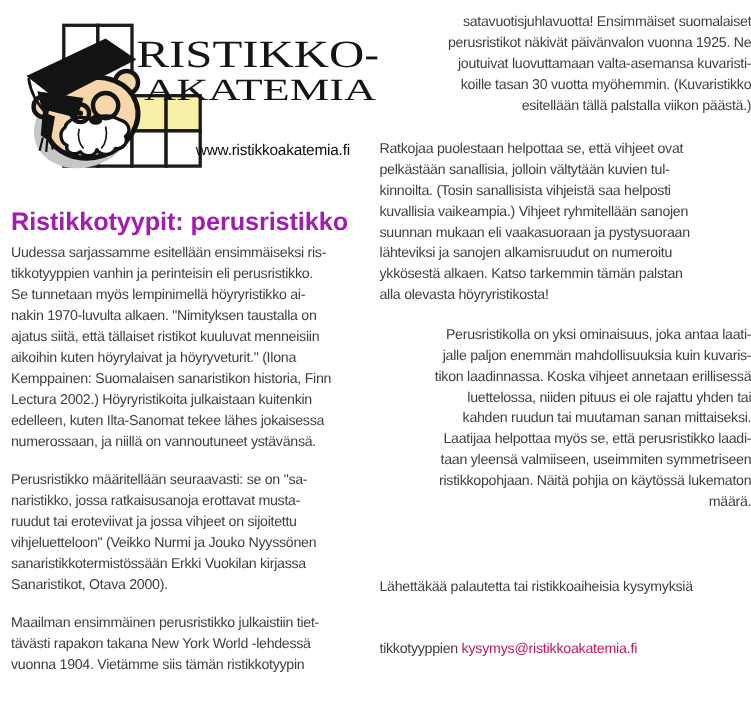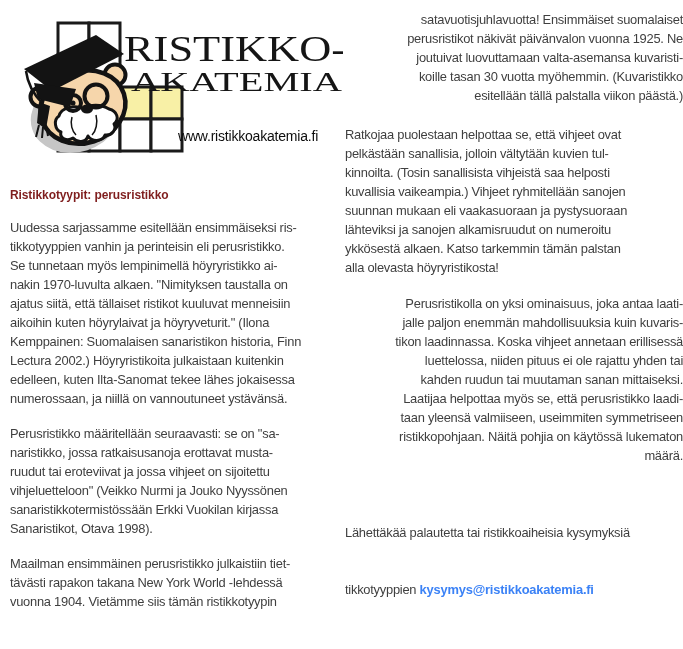--- a/index.html
+++ b/index.html
@@ -24,35 +24,35 @@
   }
   .logo svg{position:absolute;left:0;top:0;}
   .logo-site{
     position:absolute;
     left:168px;top:123px;
     font-size:14px;font-weight:400;color:#0d0d0d;
     letter-spacing:-0.2px;
     white-space:pre;
   }
   .heading{
-    margin:33px 0 16px 0;
-    font-size:12px;font-weight:700;color:#7f1d1d;
+    margin:33px 0 5px 0;
+    font-size:23px;font-weight:700;color:#a21caf;
     letter-spacing:-0.1px;
   }
   .para{
     margin:0 0 16px 0;
     font-size:12.9px;line-height:19px;color:#3f3f3f;
     letter-spacing:-0.25px;
     white-space:pre;
   }
   .first-body{}
   .mb20{margin-bottom:20px;text-align:right;}
   .mb17{margin-bottom:17px;}
   .line{white-space:pre;}
-  .bold-email{font-weight:700;color:#3b82f6;letter-spacing:-0.2px;}
+  .bold-email{font-weight:400;color:#be185d;letter-spacing:-0.2px;}
   .serif-title{font-family:"Liberation Serif",serif;}
 </style>
 </head>
 <body>
 
 <div class="page">
   <div class="columns">
 
     <div class="col-left">
 
@@ -111,21 +111,21 @@
 aikoihin kuten höyrylaivat ja höyryveturit." (Ilona
 Kemppainen: Suomalaisen sanaristikon historia, Finn
 Lectura 2002.) Höyryristikoita julkaistaan kuitenkin
 edelleen, kuten Ilta-Sanomat tekee lähes jokaisessa
 numerossaan, ja niillä on vannoutuneet ystävänsä.</p>
       <p class="para">Perusristikko määritellään seuraavasti: se on "sa-
 naristikko, jossa ratkaisusanoja erottavat musta-
 ruudut tai eroteviivat ja jossa vihjeet on sijoitettu
 vihjeluetteloon" (Veikko Nurmi ja Jouko Nyyssönen
 sanaristikkotermistössään Erkki Vuokilan kirjassa
-Sanaristikot, Otava 1998).</p>
+Sanaristikot, Otava 2000).</p>
       <p class="para">Maailman ensimmäinen perusristikko julkaistiin tiet-
 tävästi rapakon takana New York World -lehdessä
 vuonna 1904. Vietämme siis tämän ristikkotyypin</p>
     </div>
 
     <div class="col-right">
       <p class="para mb20">satavuotisjuhlavuotta! Ensimmäiset suomalaiset
 perusristikot näkivät päivänvalon vuonna 1925. Ne
 joutuivat luovuttamaan valta-asemansa kuvaristi-
 koille tasan 30 vuotta myöhemmin. (Kuvaristikko

